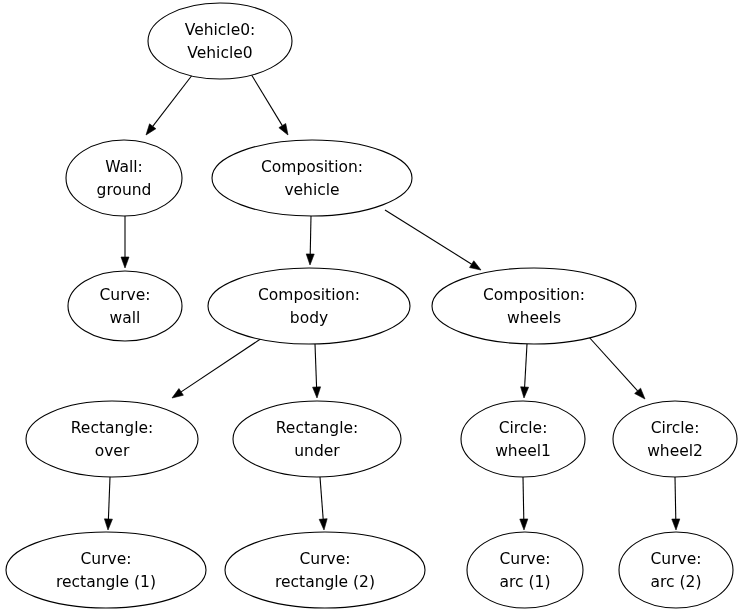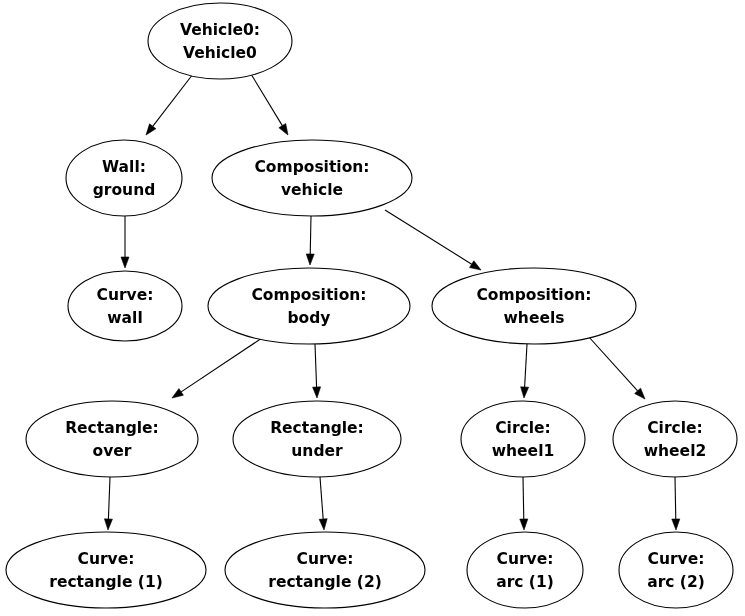--- a/index.html
+++ b/index.html
@@ -11,21 +11,20 @@
     width: 745px;
     height: 616px;
     font-family: "DejaVu Sans", sans-serif;
     overflow: hidden;
   }
   #graph-root {
     position: relative;
     width: 745px;
     height: 616px;
     background: #ffffff;
-    font-weight: bold;
   }
   svg#graph-svg {
     display: block;
     width: 745px;
     height: 616px;
   }
   .node-ellipse {
     fill: #ffffff;
     stroke: #000000;
     stroke-width: 1.1;

